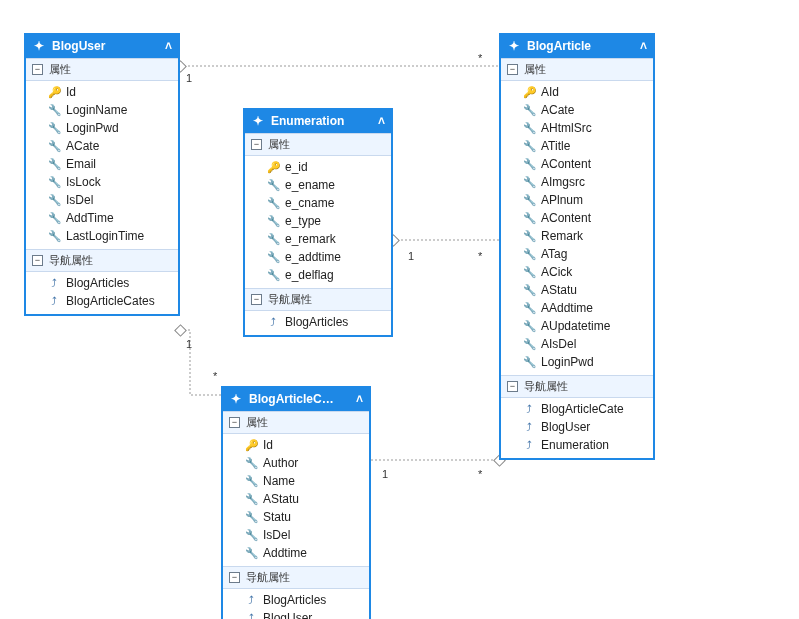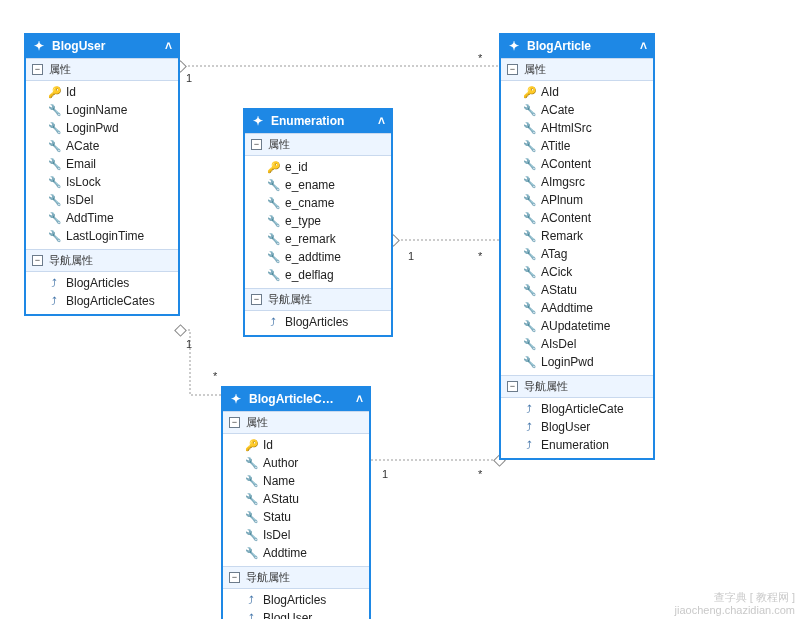--- a/index.html
+++ b/index.html
@@ -363,17 +363,13 @@
       <span>BlogArticles</span>
     </div>
     <div class="row">
       <span class="r-icon nav-icon">⤴</span>
       <span>BlogUser</span>
     </div>
         </div>
   </div>
     </div>
 
-  <div class="watermark">
-    <div>查字典 [ 教程网 ]</div>
-    <div>jiaocheng.chazidian.com</div>
-  </div>
 </div>
 
 </body></html>

